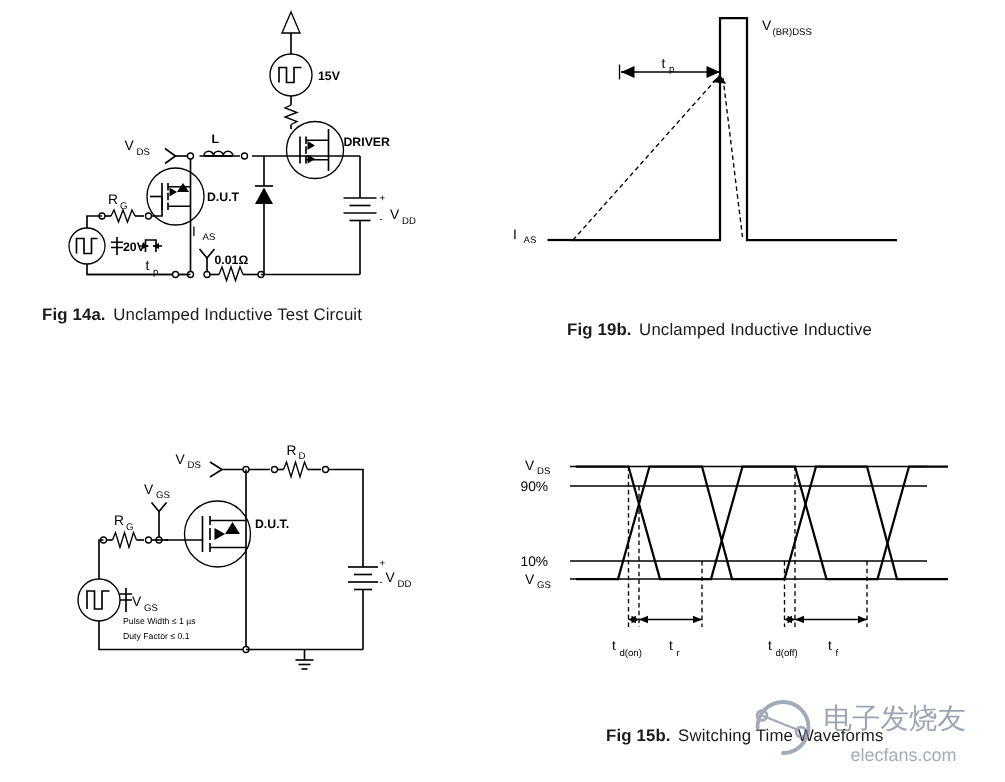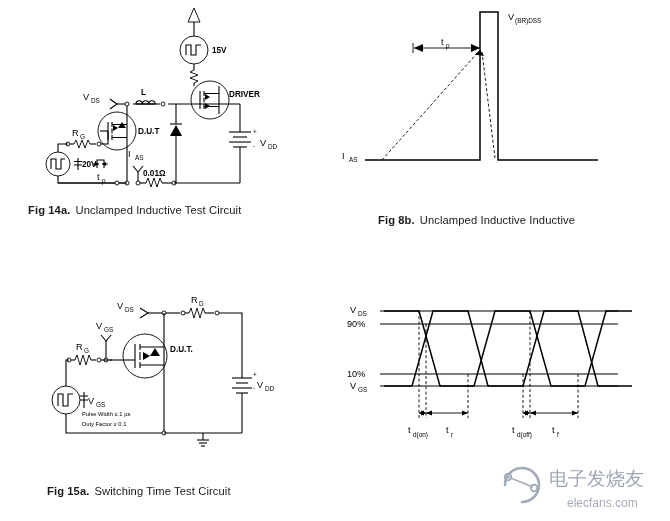--- a/index.html
+++ b/index.html
@@ -247,21 +247,21 @@
       <text class="lbl-sm" x="106" y="48">p</text>
 
       <text class="lbl" x="168" y="20">V</text>
       <text class="lbl-sm" x="175" y="23">(BR)DSS</text>
 
       <text class="lbl" x="2" y="159">I</text>
       <text class="lbl-sm" x="9" y="162">AS</text>
     </svg>
 
     <div class="caption" id="cap-14b">
-      <span class="cap-num">Fig 8b.</span><span>Unclamped Inductive Inductive</span>
+      <span class="cap-num">Fig 19b.</span><span>Unclamped Inductive Inductive</span>
     </div>
   </div>
 
   <div class="panel" id="panel-15a">
     <svg class="fig-svg" width="340" height="200" viewBox="0 0 340 200">
 
       <g>
         <path class="wire" d="M140,30 L148,35 L140,40"></path>
       </g>
       <text class="lbl" x="117" y="31">V</text>
@@ -347,23 +347,20 @@
         <path class="wire" d="M232,110 L252,110"></path>
         <path class="wire" d="M236,115 L248,115"></path>
         <path class="wire" d="M242,115 L242,155"></path>
       </g>
       <text class="lbl-sm" x="253" y="99">+</text>
       <text class="lbl-sm" x="253" y="112">-</text>
       <text class="lbl" x="257" y="110">V</text>
       <text class="lbl-sm" x="265" y="113">DD</text>
     </svg>
 
-    <div class="caption" id="cap-15a">
-      <span class="cap-num">Fig 15a.</span><span>Switching Time Test Circuit</span>
-    </div>
   </div>
 
   <div class="panel" id="panel-15b">
     <svg class="fig-svg" width="330" height="200" viewBox="0 0 330 200">
 
       <g>
         <path class="wire" d="M40,33 L278,33"></path>
         <path class="wire" d="M40,46 L278,46"></path>
         <path class="wire" d="M40,96 L278,96"></path>
         <path class="wire" d="M40,108 L278,108"></path>
@@ -422,20 +419,23 @@
       <text class="lbl-sm" x="18" y="38">DS</text>
 
       <text class="lbl" x="7" y="49">90%</text>
 
       <text class="lbl" x="7" y="99">10%</text>
 
       <text class="lbl" x="10" y="111">V</text>
       <text class="lbl-sm" x="18" y="114">GS</text>
     </svg>
 
+    <div class="caption" id="cap-15b">
+      <span class="cap-num">Fig 15b.</span><span>Switching Time Waveforms</span>
+    </div>
   </div>
 
   <svg class="wm" width="175" height="62" viewBox="0 0 175 62">
     <g opacity="0.75">
       <path d="M10,30 a17,17 0 1 1 17,17" fill="none" stroke="#6f7b90" stroke-width="2.6" stroke-linecap="round"></path>
       <path d="M13,22 L38,32" stroke="#6f7b90" stroke-width="1.6"></path>
       <circle cx="13" cy="22" r="3.3" fill="none" stroke="#6f7b90" stroke-width="1.8"></circle>
       <circle cx="39" cy="33" r="3.3" fill="none" stroke="#6f7b90" stroke-width="1.8"></circle>
     </g>
     <text x="54" y="30" font-size="19" fill="#6f7b90" opacity="0.8" font-family="'DejaVu Sans', sans-serif">电子发烧友</text>

